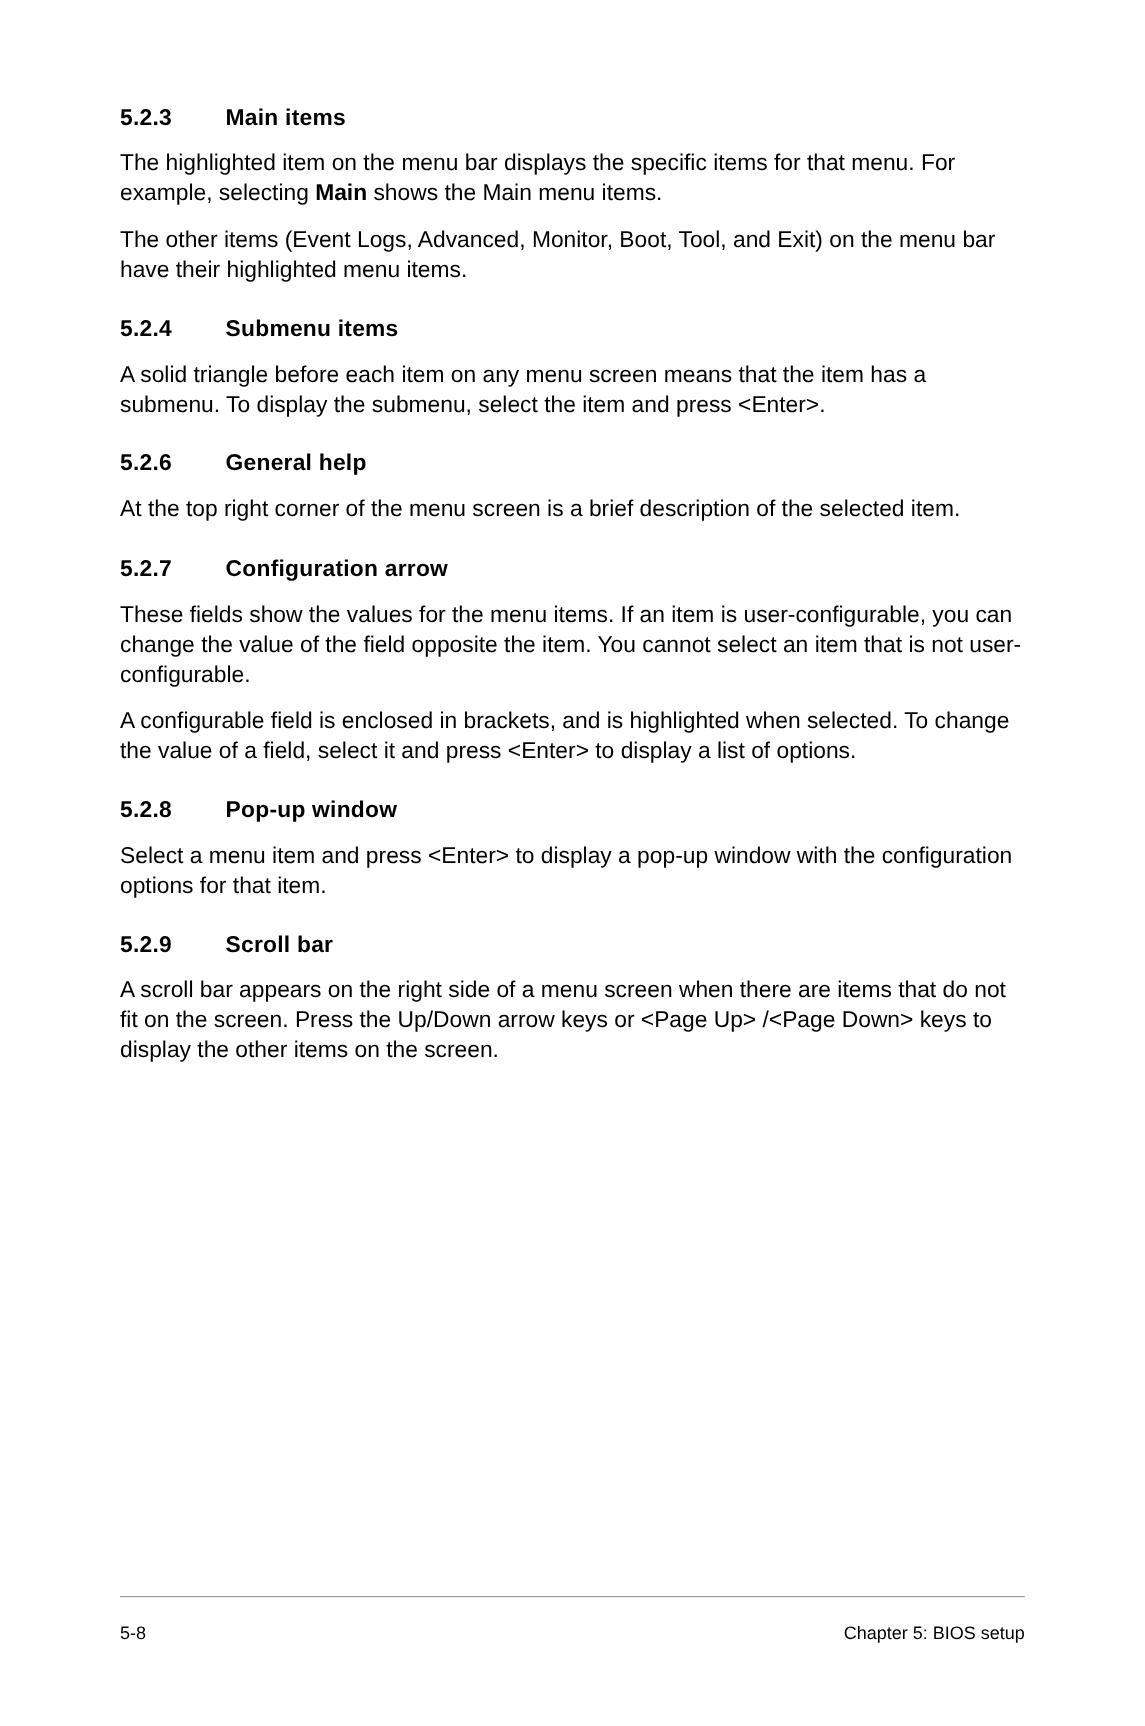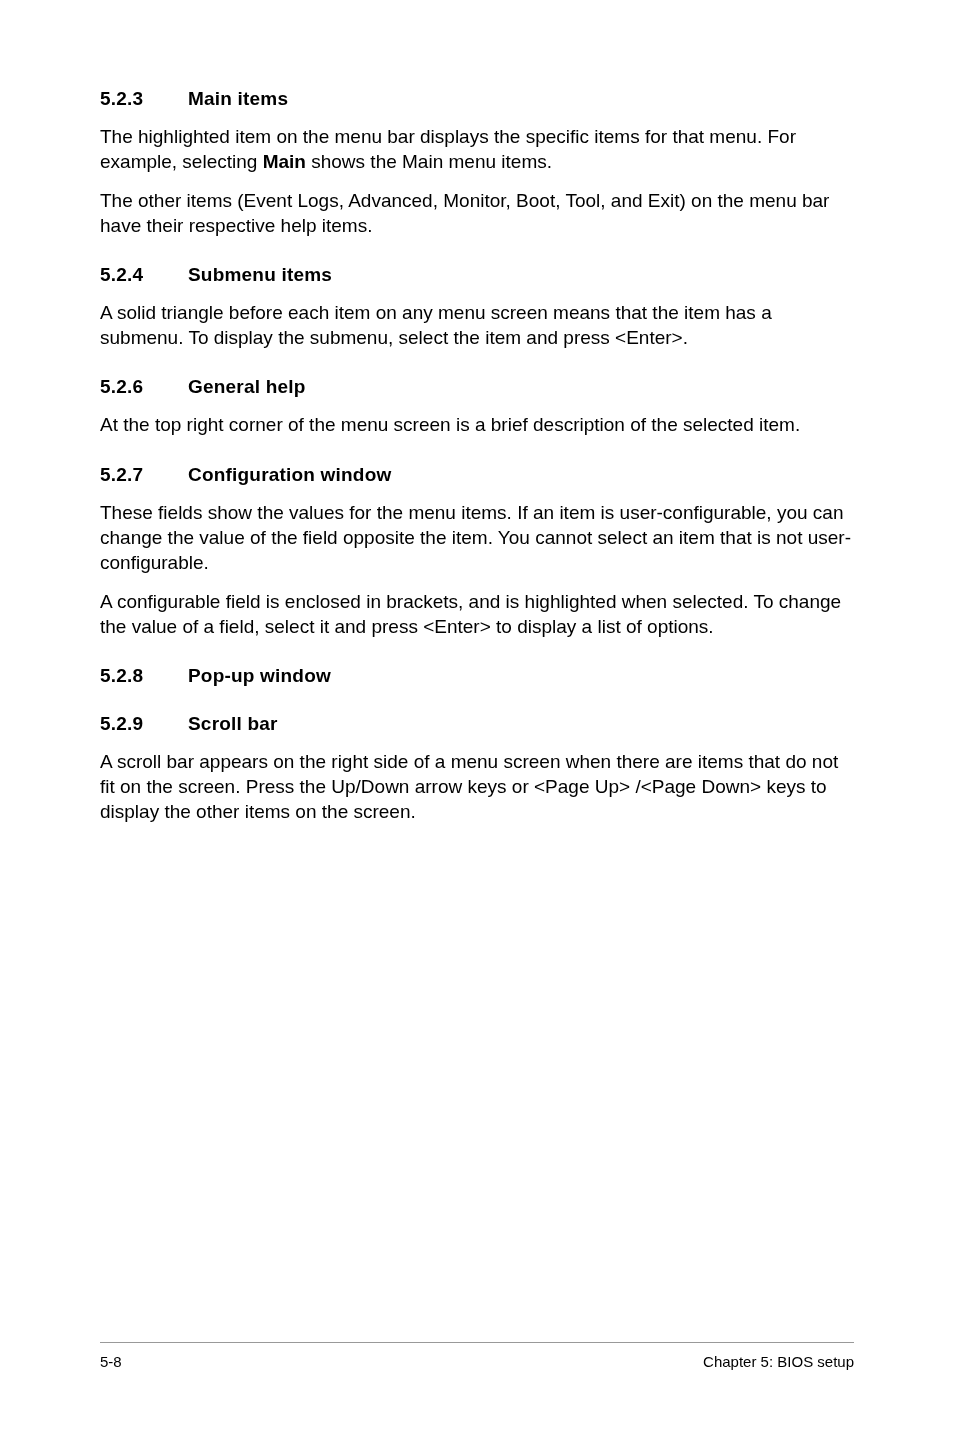--- a/index.html
+++ b/index.html
@@ -37,38 +37,38 @@
     }
     .para b {
       font-weight: bold;
     }
     .footer {
       position: absolute;
       bottom: 68px;
       left: 100px;
       right: 100px;
       border-top: 1px solid #999;
-      padding-top: 10px;
+      padding-top: 22px;
       display: flex;
       justify-content: space-between;
       font-size: 15px;
       color: #000;
     }
   </style>
 </head>
 <body>
 
 <div class="section">
   <div class="heading">
     <span class="num">5.2.3</span><span>Main items</span>
   </div>
   <p class="para">
     <span>The highlighted item on the menu bar displays the specific items for that menu. For example, selecting </span><b>Main</b><span> shows the Main menu items.</span>
   </p>
-  <p class="para">The other items (Event Logs, Advanced, Monitor, Boot, Tool, and Exit) on the menu bar have their respective help items.</p>
+  <p class="para">The other items (Event Logs, Advanced, Monitor, Boot, Tool, and Exit) on the menu bar have their highlighted menu items.</p>
 </div>
 
 <div class="section">
   <div class="heading">
     <span class="num">5.2.4</span><span>Submenu items</span>
   </div>
   <p class="para">A solid triangle before each item on any menu screen means that the item has a submenu. To display the submenu, select the item and press &lt;Enter&gt;.</p>
 </div>
 
 <div class="section">
@@ -76,30 +76,31 @@
 
 <div class="section">
   <div class="heading">
     <span class="num">5.2.6</span><span>General help</span>
   </div>
   <p class="para">At the top right corner of the menu screen is a brief description of the selected item.</p>
 </div>
 
 <div class="section">
   <div class="heading">
-    <span class="num">5.2.7</span><span>Configuration window</span>
+    <span class="num">5.2.7</span><span>Configuration arrow</span>
   </div>
   <p class="para">These fields show the values for the menu items. If an item is user-configurable, you can change the value of the field opposite the item. You cannot select an item that is not user-configurable.</p>
   <p class="para">A configurable field is enclosed in brackets, and is highlighted when selected. To change the value of a field, select it and press &lt;Enter&gt; to display a list of options.</p>
 </div>
 
 <div class="section">
   <div class="heading">
     <span class="num">5.2.8</span><span>Pop-up window</span>
   </div>
+  <p class="para">Select a menu item and press &lt;Enter&gt; to display a pop-up window with the configuration options for that item.</p>
 </div>
 
 <div class="section">
   <div class="heading">
     <span class="num">5.2.9</span><span>Scroll bar</span>
   </div>
   <p class="para">A scroll bar appears on the right side of a menu screen when there are items that do not fit on the screen. Press the Up/Down arrow keys or &lt;Page Up&gt; /&lt;Page Down&gt; keys to display the other items on the screen.</p>
 </div>
 
 <div class="footer">

